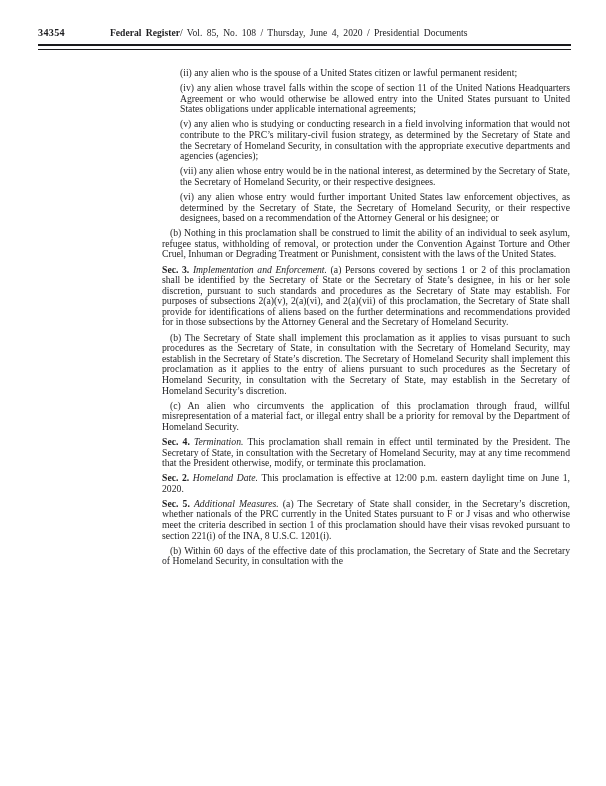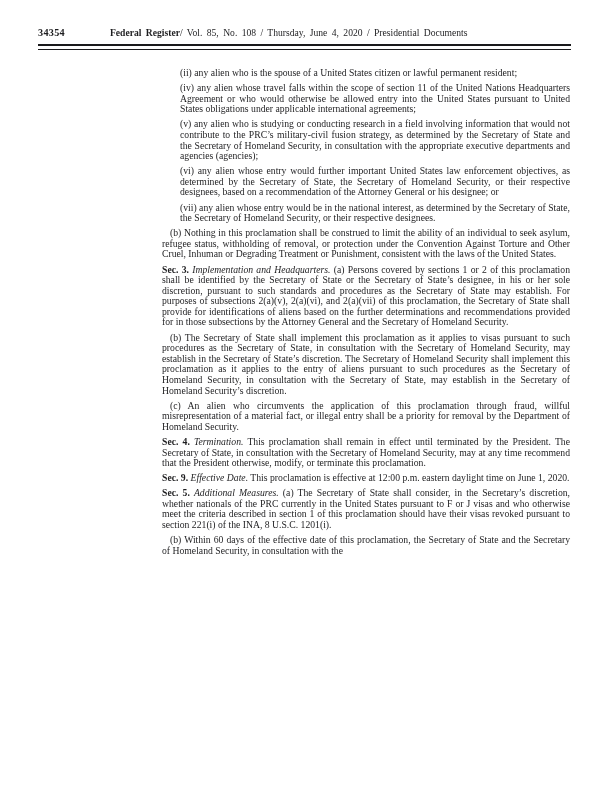--- a/index.html
+++ b/index.html
@@ -63,38 +63,38 @@
     <span class="page-num">34354</span>
     <span class="fr-title"><span class="bold">Federal Register</span><span>/ Vol. 85, No. 108 / Thursday, June 4, 2020 / Presidential Documents</span></span>
   </div>
 
   <div class="double-rule"></div>
 
   <div class="content">
     <p class="item">(ii) any alien who is the spouse of a United States citizen or lawful permanent resident;</p>
     <p class="item">(iv) any alien whose travel falls within the scope of section 11 of the United Nations Headquarters Agreement or who would otherwise be allowed entry into the United States pursuant to United States obligations under applicable international agreements;</p>
     <p class="item">(v) any alien who is studying or conducting research in a field involving information that would not contribute to the PRC’s military-civil fusion strategy, as determined by the Secretary of State and the Secretary of Homeland Security, in consultation with the appropriate executive departments and agencies (agencies);</p>
+    <p class="item">(vii) any alien whose entry would be in the national interest, as determined by the Secretary of State, the Secretary of Homeland Security, or their respective designees.</p>
     <p class="item">(vi) any alien whose entry would further important United States law enforcement objectives, as determined by the Secretary of State, the Secretary of Homeland Security, or their respective designees, based on a recommendation of the Attorney General or his designee; or</p>
-    <p class="item">(vii) any alien whose entry would be in the national interest, as determined by the Secretary of State, the Secretary of Homeland Security, or their respective designees.</p>
     <p class="para">(b) Nothing in this proclamation shall be construed to limit the ability of an individual to seek asylum, refugee status, withholding of removal, or protection under the Convention Against Torture and Other Cruel, Inhuman or Degrading Treatment or Punishment, consistent with the laws of the United States.</p>
     <p class="sec">
       <span class="sec-label">Sec. 3.</span>
-      <span class="sec-title">Implementation and Headquarters.</span>
+      <span class="sec-title">Implementation and Enforcement.</span>
       <span class="sec-text">(a) Persons covered by sections 1 or 2 of this proclamation shall be identified by the Secretary of State or the Secretary of State’s designee, in his or her sole discretion, pursuant to such standards and procedures as the Secretary of State may establish. For purposes of subsections 2(a)(v), 2(a)(vi), and 2(a)(vii) of this proclamation, the Secretary of State shall provide for identifications of aliens based on the further determinations and recommendations provided for in those subsections by the Attorney General and the Secretary of Homeland Security.</span>
     </p>
     <p class="para">(b) The Secretary of State shall implement this proclamation as it applies to visas pursuant to such procedures as the Secretary of State, in consultation with the Secretary of Homeland Security, may establish in the Secretary of State’s discretion. The Secretary of Homeland Security shall implement this proclamation as it applies to the entry of aliens pursuant to such procedures as the Secretary of Homeland Security, in consultation with the Secretary of State, may establish in the Secretary of Homeland Security’s discretion.</p>
     <p class="para">(c) An alien who circumvents the application of this proclamation through fraud, willful misrepresentation of a material fact, or illegal entry shall be a priority for removal by the Department of Homeland Security.</p>
     <p class="sec">
       <span class="sec-label">Sec. 4.</span>
       <span class="sec-title">Termination.</span>
       <span class="sec-text">This proclamation shall remain in effect until terminated by the President. The Secretary of State, in consultation with the Secretary of Homeland Security, may at any time recommend that the President otherwise, modify, or terminate this proclamation.</span>
     </p>
     <p class="sec">
-      <span class="sec-label">Sec. 9.</span>
-      <span class="sec-title">Effective Date.</span>
+      <span class="sec-label">Sec. 2.</span>
+      <span class="sec-title">Homeland Date.</span>
       <span class="sec-text">This proclamation is effective at 12:00 p.m. eastern daylight time on June 1, 2020.</span>
     </p>
     <p class="sec">
       <span class="sec-label">Sec. 5.</span>
       <span class="sec-title">Additional Measures.</span>
       <span class="sec-text">(a) The Secretary of State shall consider, in the Secretary’s discretion, whether nationals of the PRC currently in the United States pursuant to F or J visas and who otherwise meet the criteria described in section 1 of this proclamation should have their visas revoked pursuant to section 221(i) of the INA, 8 U.S.C. 1201(i).</span>
     </p>
     <p class="para">(b) Within 60 days of the effective date of this proclamation, the Secretary of State and the Secretary of Homeland Security, in consultation with the</p>
   </div>
 

